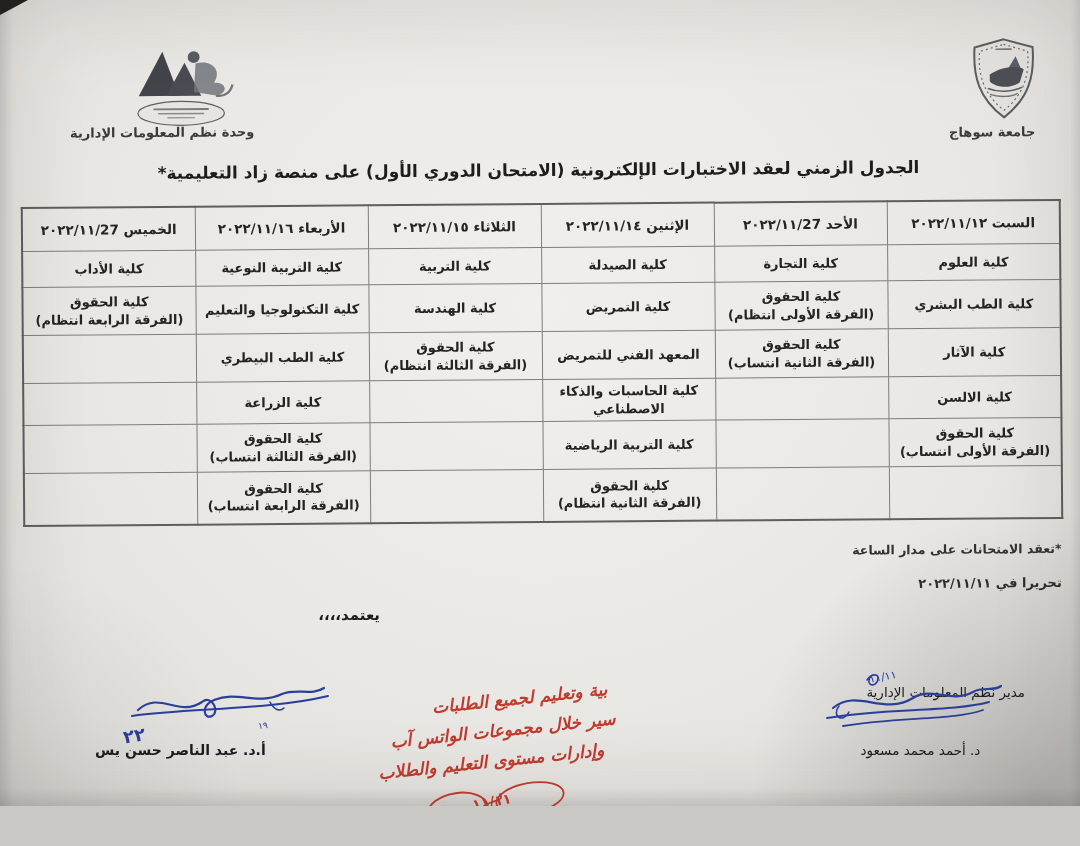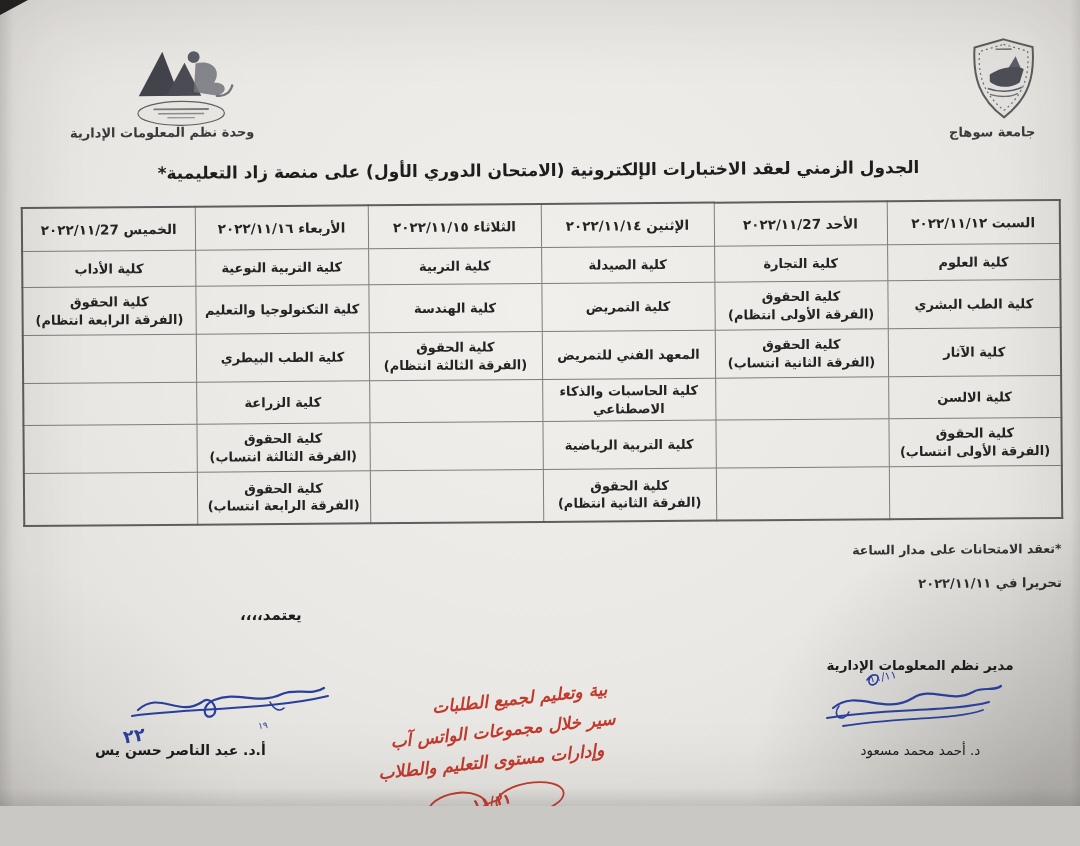--- a/index.html
+++ b/index.html
@@ -56,29 +56,29 @@
   table.sched tbody tr:nth-child(3){height:48px;}
   table.sched tbody tr:nth-child(4){height:42px;}
   table.sched tbody tr:nth-child(5){height:48px;}
   table.sched tbody tr:nth-child(6){height:52px;}
   
   .footnote{position:absolute;left:760px;top:545px;width:300px;text-align:right;
     font-size:12.5px;font-weight:600;color:#333;}
   .dateline{position:absolute;left:760px;top:579px;width:300px;text-align:right;
     font-size:13px;font-weight:600;color:#2e2e2e;}
   
-  .approve{position:absolute;left:240px;top:606px;width:140px;text-align:left;
+  .approve{position:absolute;left:240px;top:606px;width:140px;text-align:right;
     font-size:15px;font-weight:800;color:#1c1c1c;}
   .sig-left-title{position:absolute;left:90px;top:644px;width:330px;text-align:center;
     font-size:14px;font-weight:800;color:#1c1c1c;}
   .sig-left-svg{position:absolute;left:120px;top:662px;width:220px;height:88px;}
   .sig-left-name{position:absolute;left:95px;top:742px;width:250px;text-align:left;
     font-size:14px;font-weight:800;color:#1c1c1c;}
-  .sig-right-title{position:absolute;left:815px;top:657px;width:210px;text-align:center;
-    font-size:13.5px;font-weight:700;color:#1c1c1c;}
+  .sig-right-title{position:absolute;left:815px;top:684px;width:210px;
+    font-size:13.5px;font-weight:400;color:#1c1c1c;}
   .sig-right-svg{position:absolute;left:805px;top:662px;width:215px;height:80px;}
   .sig-right-name{position:absolute;left:828px;top:742px;width:185px;text-align:center;
     font-size:13.5px;font-weight:400;color:#1c1c1c;}
   
   .red-note{position:absolute;left:318px;top:686px;width:370px;
     transform:rotate(-6deg);color:#c23a2e;text-align:center;}
   .red-note .red-line{font-size:17px;font-weight:600;line-height:1.75;
     font-style:italic;letter-spacing:.5px;}
   .red-note .red-line:nth-child(1){margin-left:40px;}
   .red-note .red-line:nth-child(3){margin-right:30px;}

